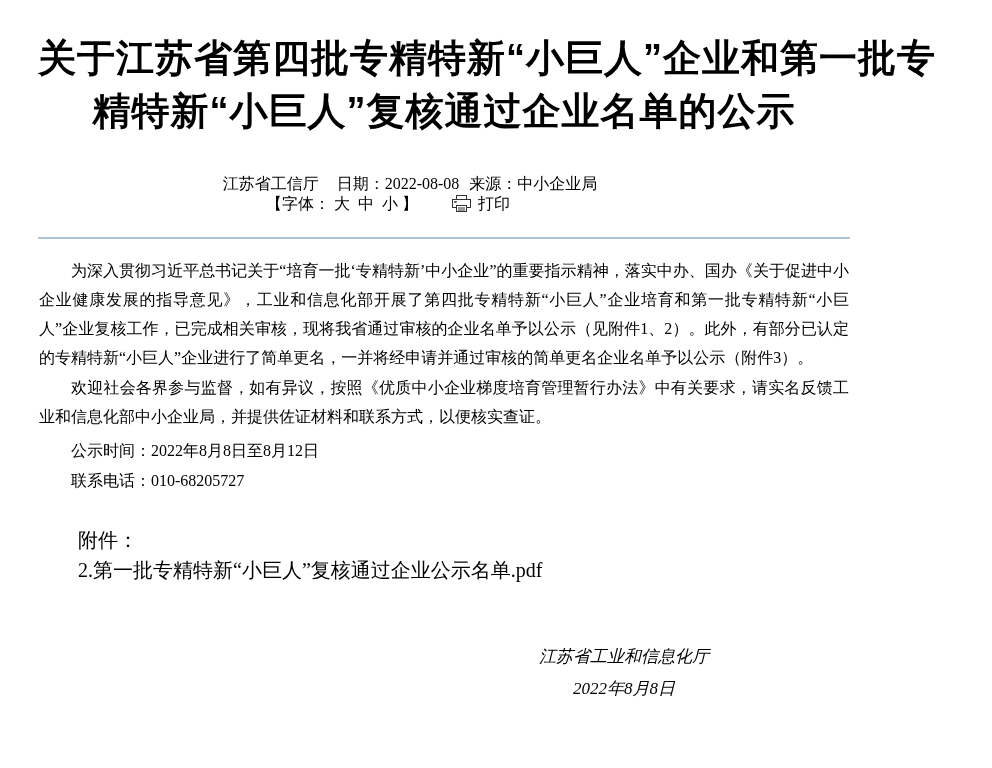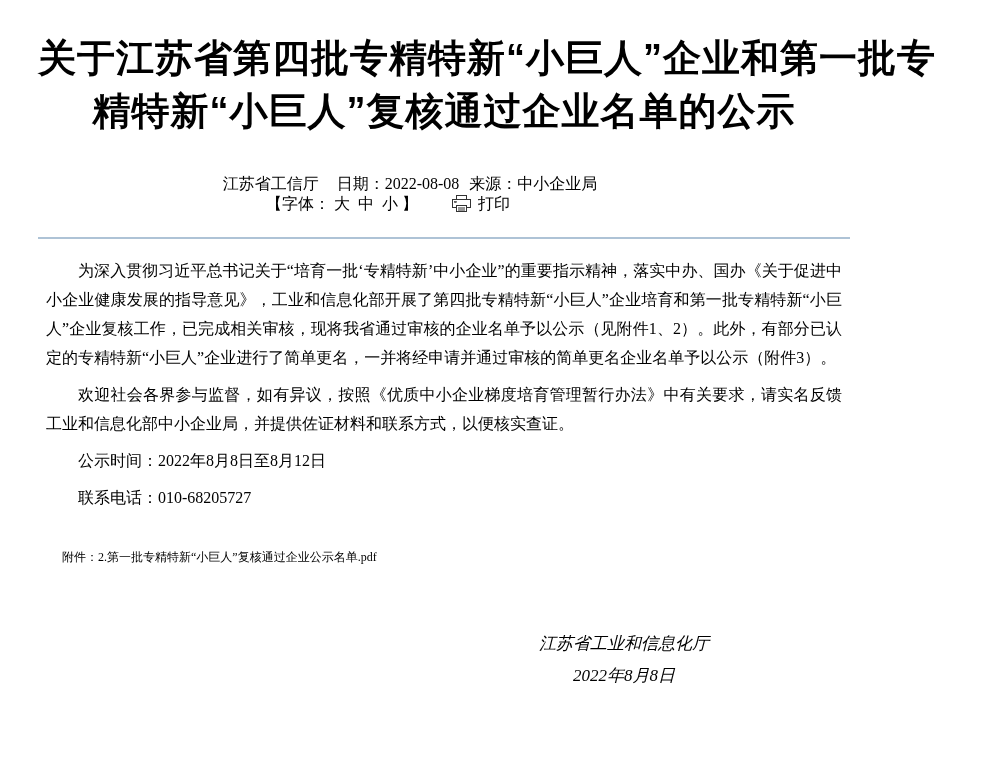--- a/index.html
+++ b/index.html
@@ -71,32 +71,33 @@
     background: #aec3d6;
   }
   
   .content {
     margin-top: 17px;
     font-size: 16px;
     line-height: 29px;
     text-align: justify;
   }
   .content p {
-    margin: 8px;
+    margin: 1px;
     text-indent: 2em;
     font-family: Liberation Serif, serif;
   }
   .content p.spaced { margin-top: 5px; }
   
   .attachments {
     margin-top: 30px;
     margin-left: 2em;
     display: flex;
-    font-size: 12px;
+    font-size: 20px;
     line-height: 30px;
+    flex-direction: column;
   }
   .attach-label { white-space: nowrap; }
   .attach-item { cursor: pointer; }
   
   .footer-sign {
     margin-top: 56px;
     width: fit-content;
     margin-left: auto;
     margin-right: 141px;
     text-align: center;

